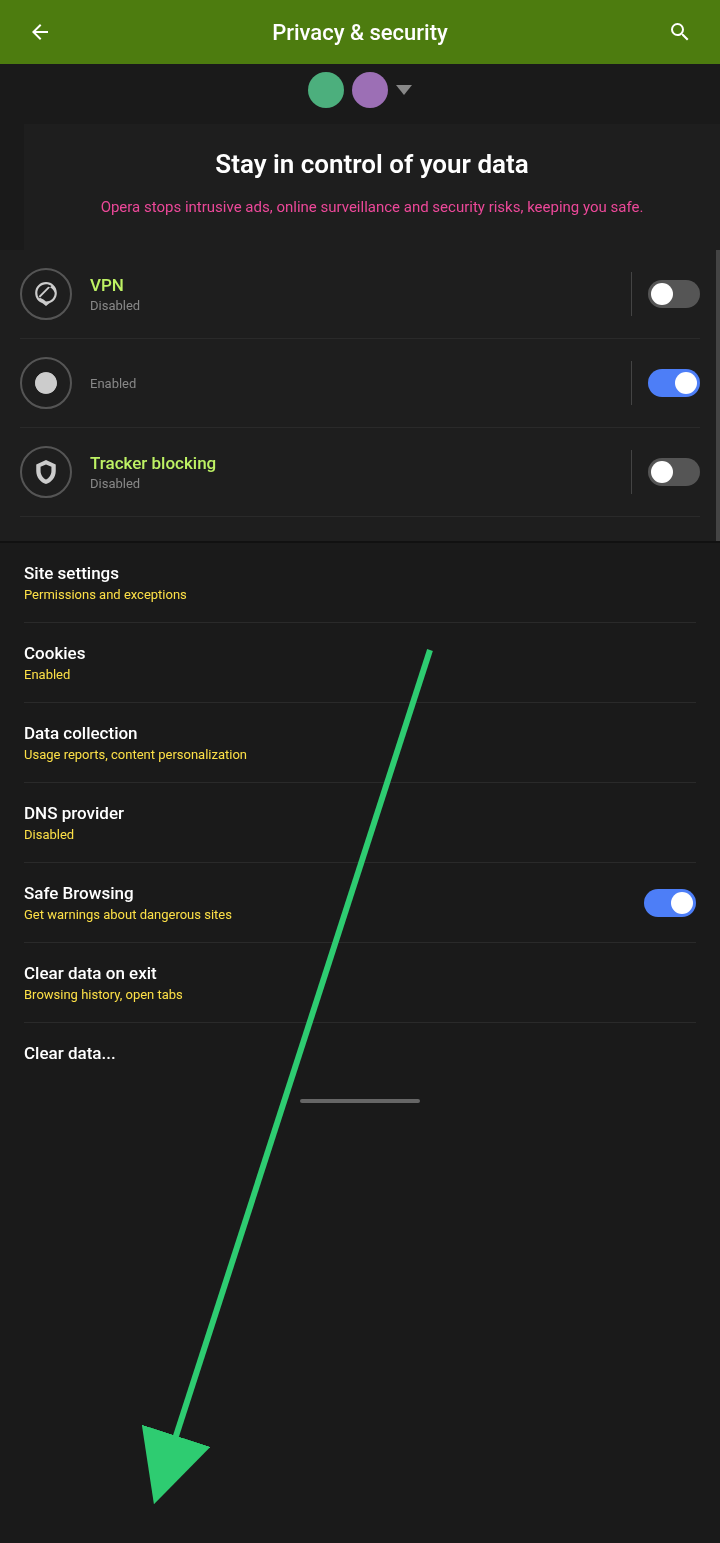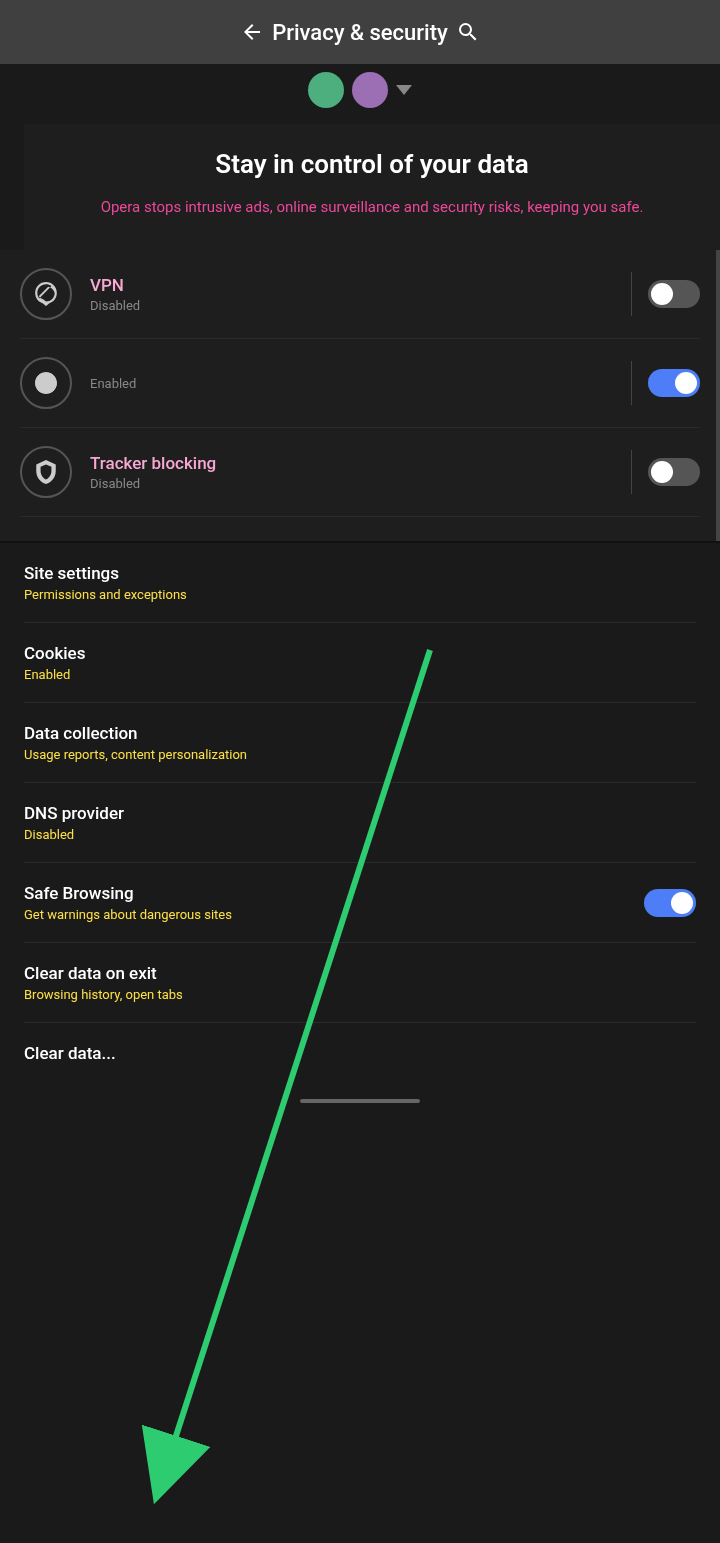--- a/index.html
+++ b/index.html
@@ -11,23 +11,23 @@
       background-color: #1a1a1a;
       font-family: -apple-system, 'Roboto', Arial, sans-serif;
       color: #ffffff;
       overflow-x: hidden;
     }
 
     
     .header {
       display: flex;
       align-items: center;
-      justify-content: center;
+      justify-content: space-between;
       padding: 16px 20px;
-      background-color: #404040;
+      background-color: #4d7c0f;
       height: 64px;
     }
 
     .header-title {
       font-size: 22px;
       font-weight: 500;
       color: #ffffff;
     }
 
     .icon-btn {
@@ -127,21 +127,21 @@
       fill: #cccccc;
     }
 
     .toggle-text {
       flex: 1;
     }
 
     .toggle-label {
       font-size: 17px;
       font-weight: 500;
-      color: #f9a8d4;
+      color: #bef264;
       margin-bottom: 3px;
     }
 
     .toggle-sublabel {
       font-size: 13px;
       color: #888888;
     }
 
     .divider-line {
       width: 1px;

